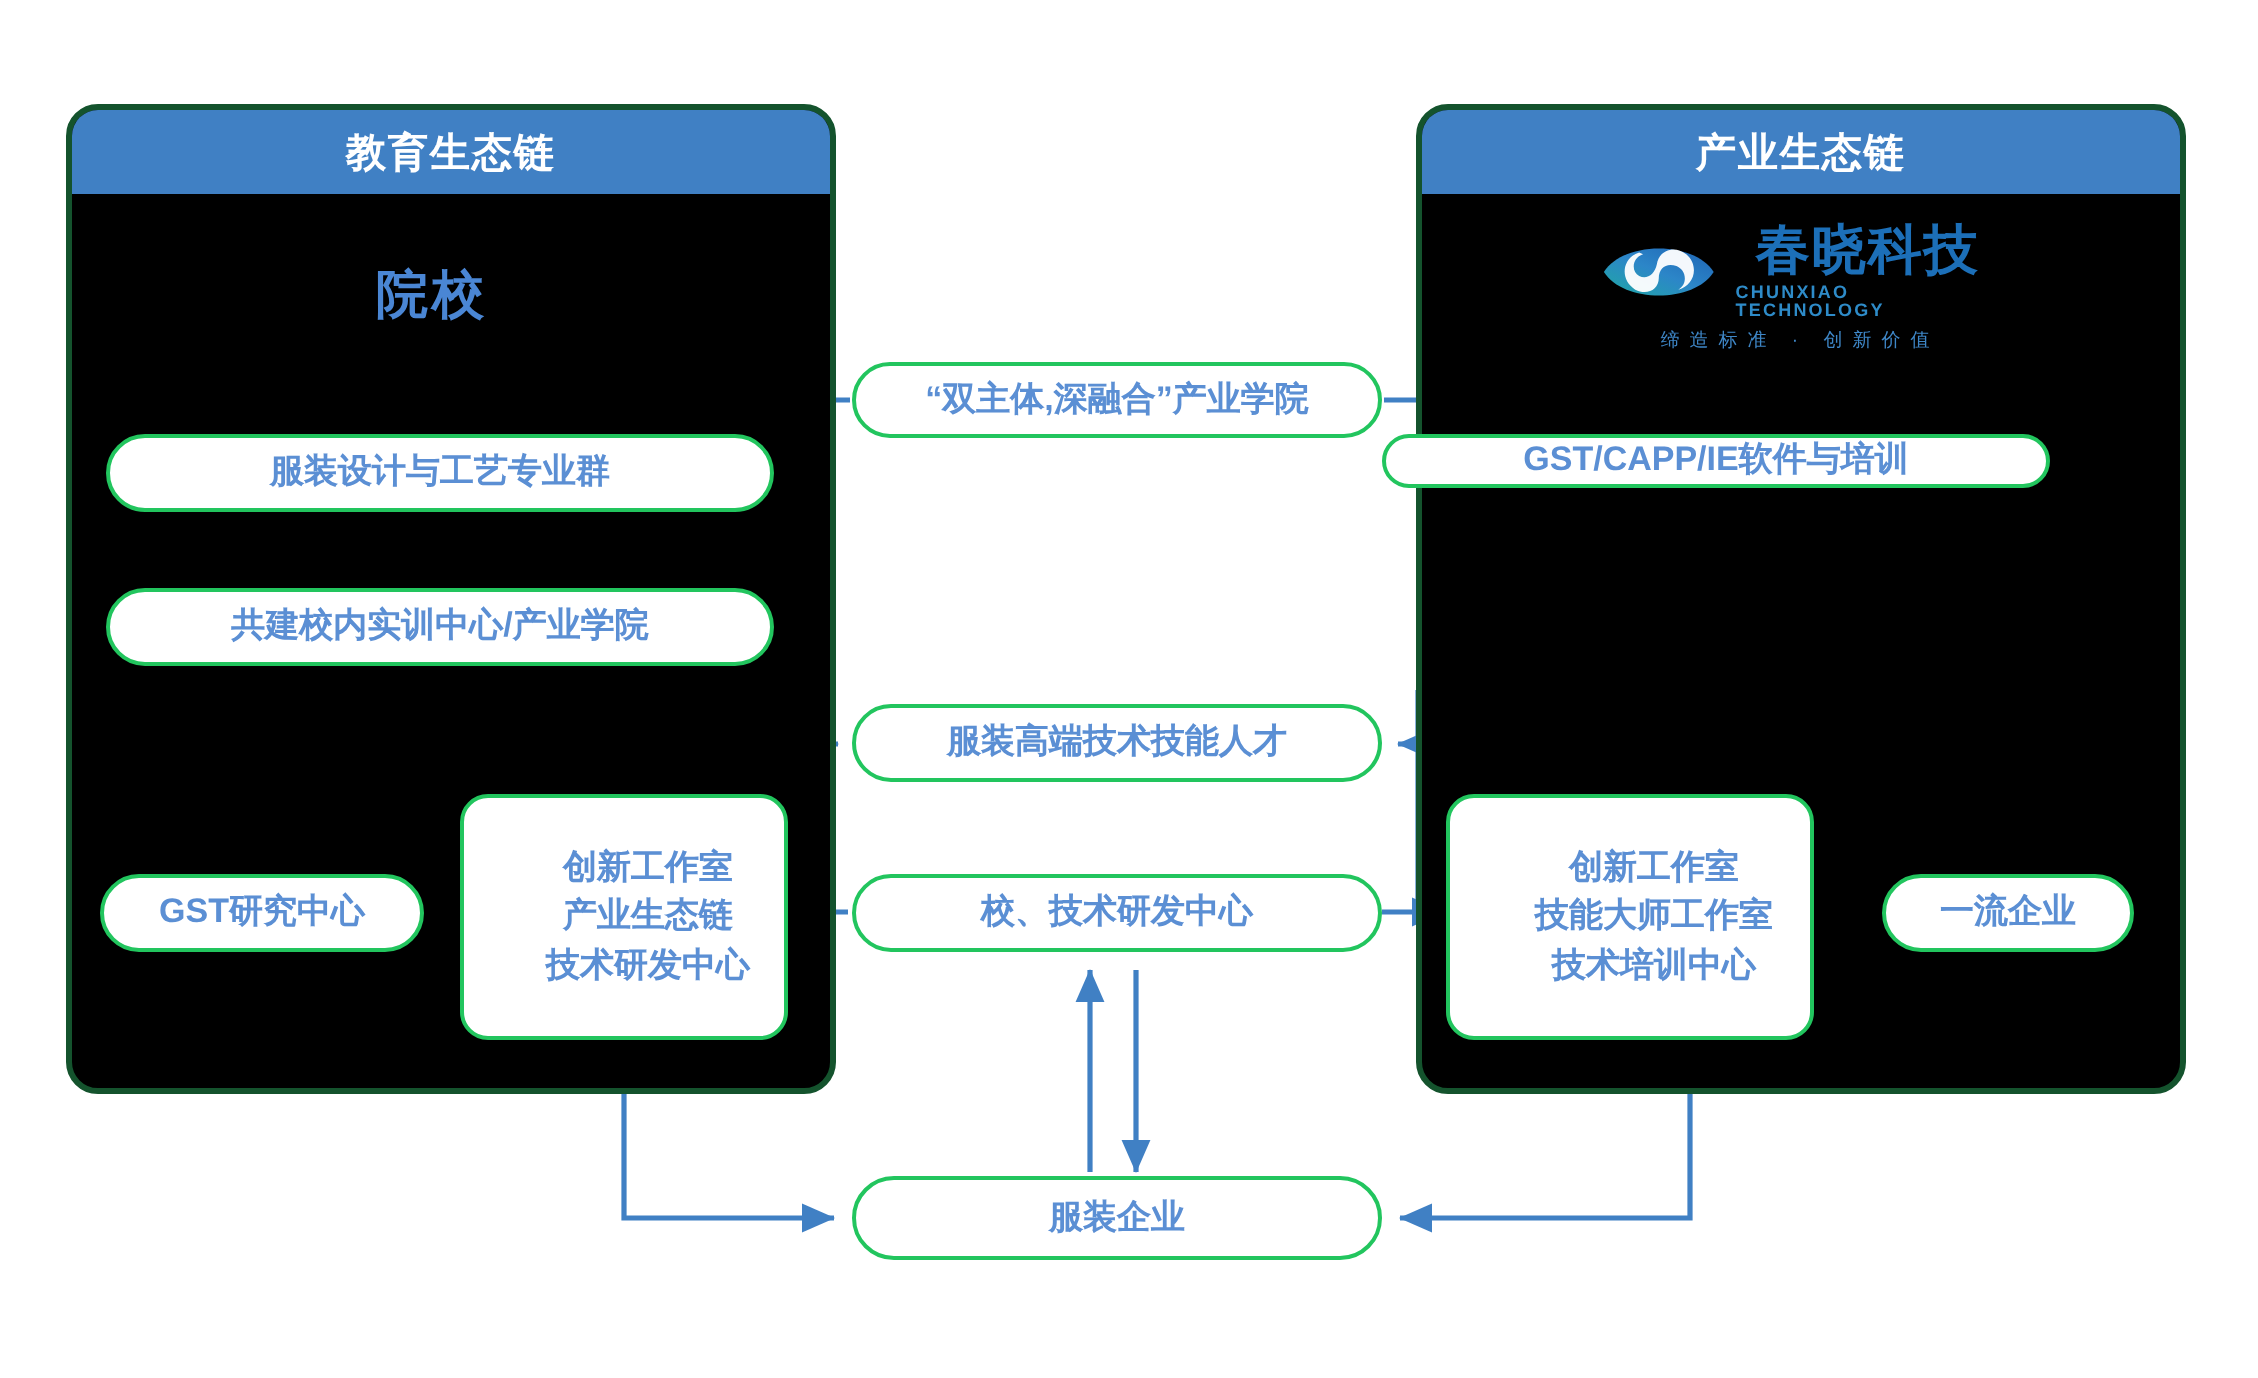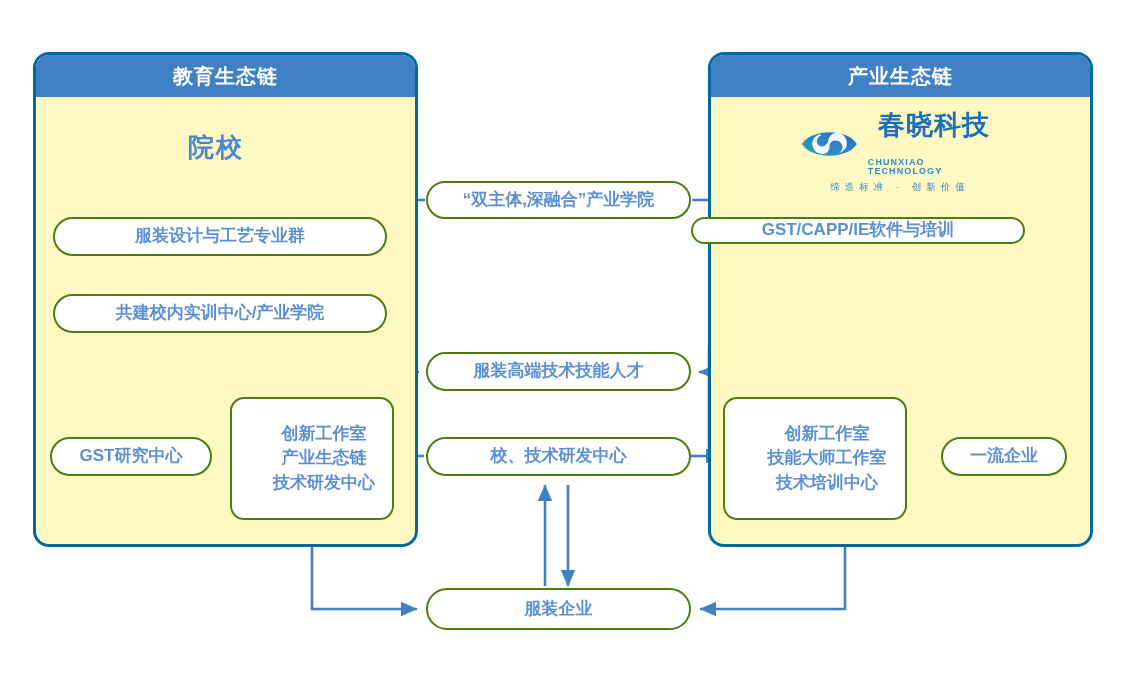--- a/index.html
+++ b/index.html
@@ -20,23 +20,23 @@
     left:0; top:0;
     width:1129px;
     height:689px;
     pointer-events:none;
   }
 
   
   .panel{
     position:absolute;
     box-sizing:border-box;
-    border:3px solid #0369a1;
+    border:3px solid #14532d;
     border-radius:16px;
-    background:#fef9c3;
+    background:#000000;
     overflow:hidden;
   }
   .panel-header{
     box-sizing:border-box;
     height:42px;
     background:#4080C4;
     color:#ffffff;
     display:flex;
     align-items:center;
     justify-content:center;
@@ -56,21 +56,21 @@
     font-size:26px;
     font-weight:bold;
     letter-spacing:2px;
     white-space:nowrap;
   }
 
   
   .node{
     position:absolute;
     box-sizing:border-box;
-    border:2px solid #4d7c0f;
+    border:2px solid #22c55e;
     background:#ffffff;
     color:#5B8FD4;
     display:flex;
     align-items:center;
     justify-content:center;
     text-align:center;
     font-size:17px;
     font-weight:bold;
     line-height:1.45;
     white-space:nowrap;
@@ -91,21 +91,20 @@
   .logo-row{
     display:flex;
     align-items:center;
     gap:9px;
   }
   .logo-mark{ display:block; }
   .logo-words{
     display:flex;
     flex-direction:column;
     align-items:center;
-    gap:16px;
   }
   .logo-cn{
     font-size:27px;
     font-weight:bold;
     letter-spacing:1px;
     color:#1C6FB8;
     line-height:1;
   }
   .logo-en{
     font-size:9px;

